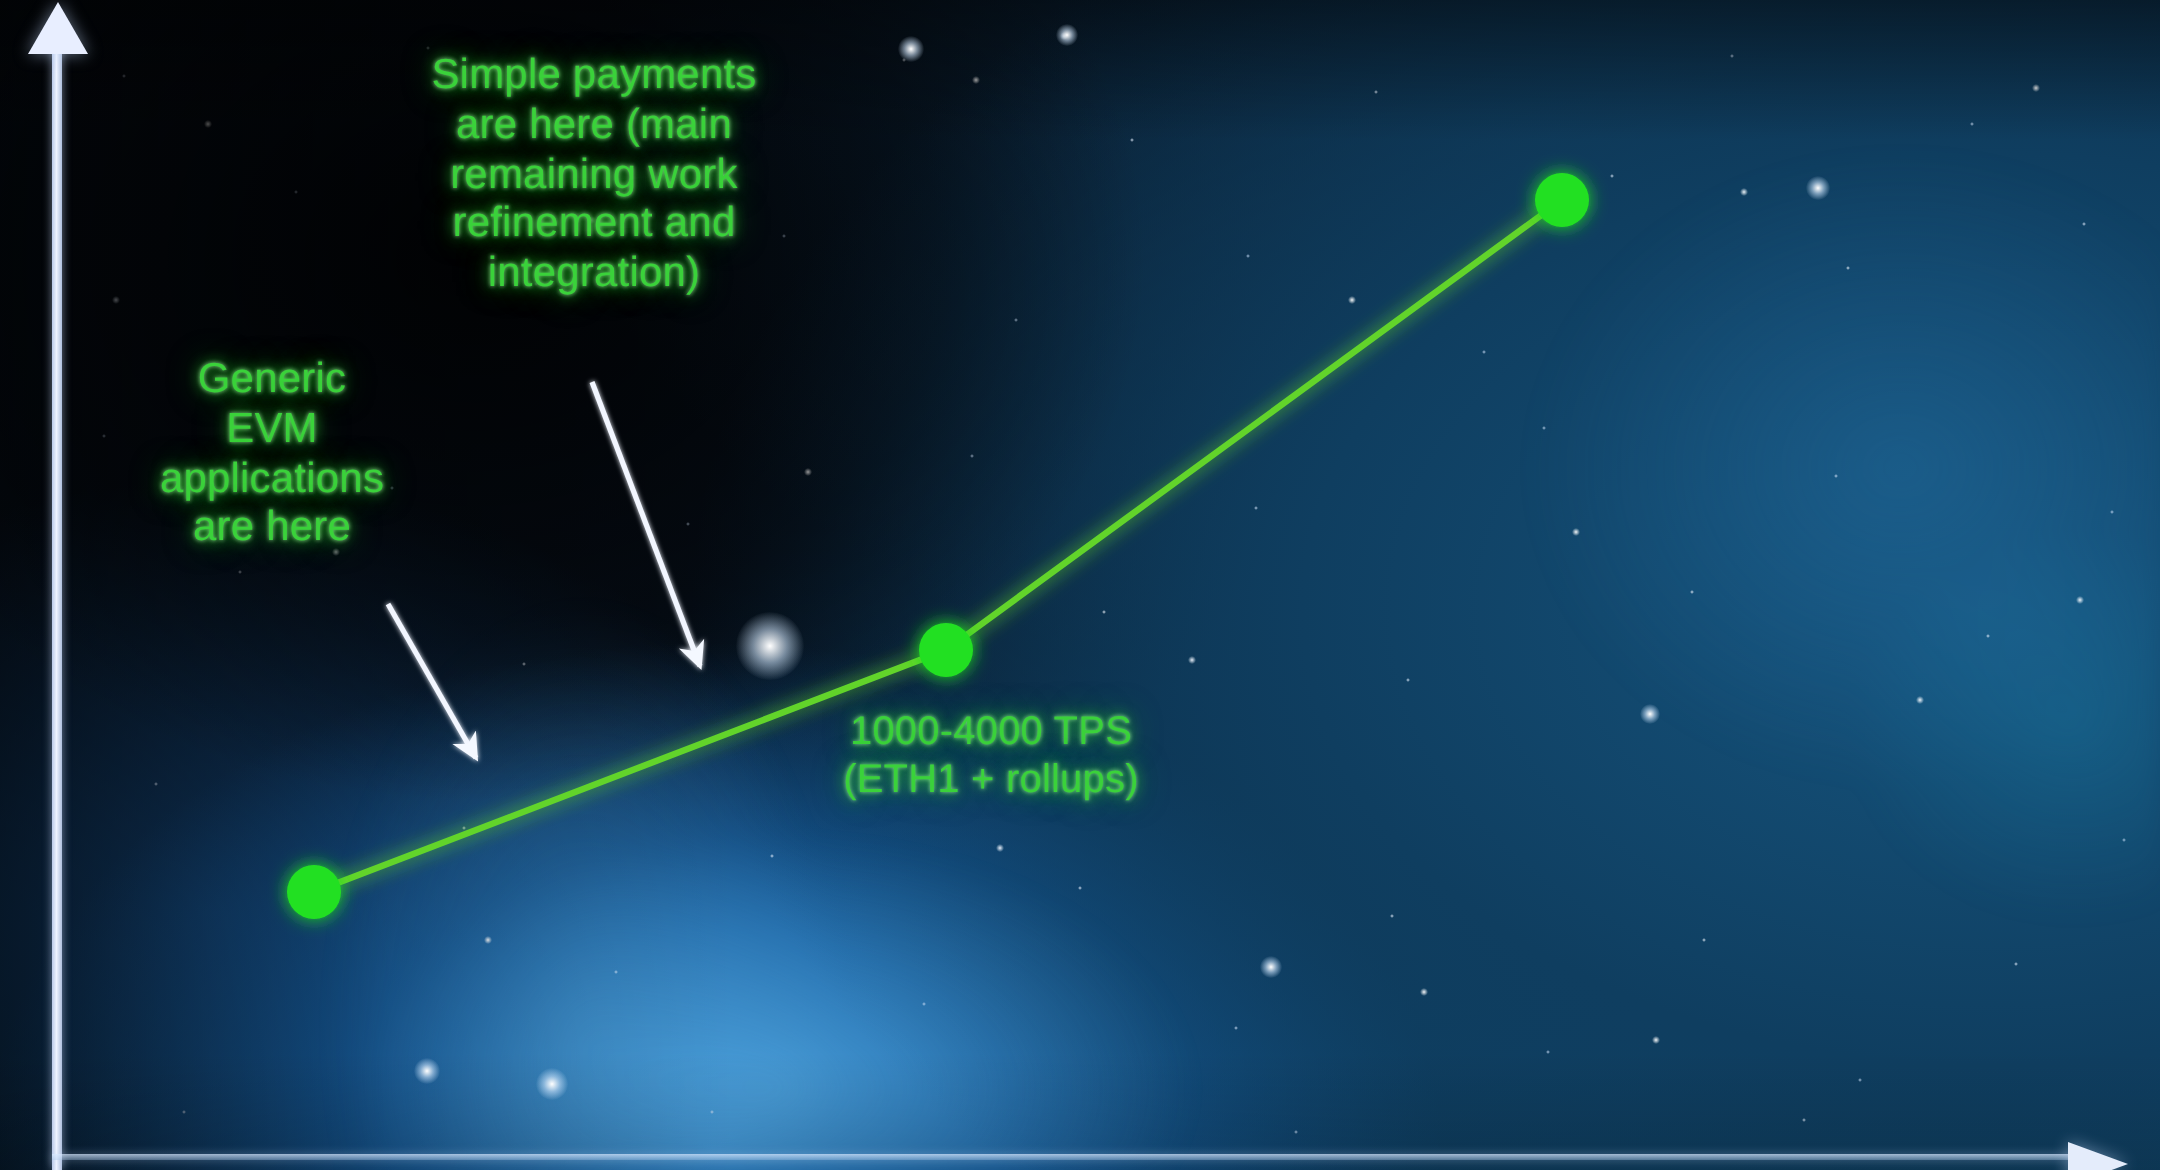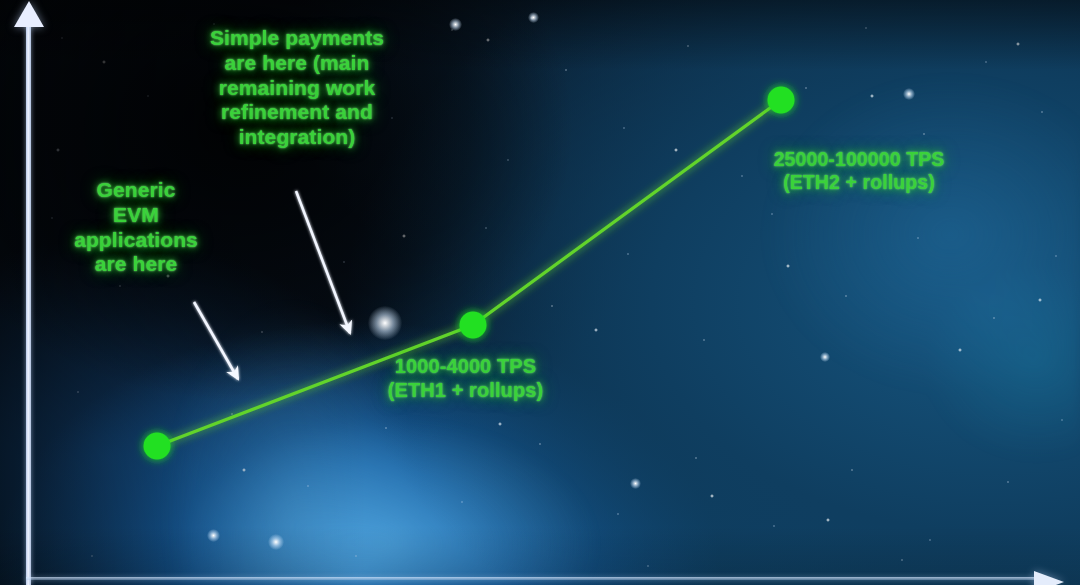--- a/index.html
+++ b/index.html
@@ -145,24 +145,24 @@
 
   
   svg.overlay{position:absolute;inset:0;width:1080px;height:585px;}
 
   
   .lbl{position:absolute;text-align:center;line-height:1.18;
        letter-spacing:.1px;white-space:pre-line;}
   .lbl-green{
     color:#3ad23a;
     text-shadow:0 0 7px rgba(45,210,45,.95),0 0 16px rgba(40,190,40,.6),0 0 2px rgba(190,255,190,.9);
-    font-weight:700;
+    font-weight:400;
   }
   #lbl-point-1{left:55px;top:476px;width:210px;font-size:21px;}
-  #lbl-point-2{left:368px;top:355px;width:195px;font-size:20px;}
+  #lbl-point-2{left:398px;top:355px;width:195px;font-size:20px;}
   #lbl-point-3{left:746px;top:148px;width:226px;font-size:19.5px;}
   #lbl-note-payments{left:183px;top:26px;width:228px;font-size:21px;}
   #lbl-note-evm{left:52px;top:178px;width:168px;font-size:21px;}
 </style>
 </head>
 <body>
 
 <div id="stage">
 
   <div class="bg bg-base"></div>
@@ -231,16 +231,14 @@
 
   <div id="lbl-note-evm" class="lbl lbl-green">Generic
 EVM
 applications
 are here</div>
 
 
   <div id="lbl-point-2" class="lbl lbl-green">1000-4000 TPS
 (ETH1 + rollups)</div>
 
-  <div id="lbl-point-3" class="lbl lbl-green">25000-100000 TPS
-(ETH2 + rollups)</div>
 
 </div>
 
 </body></html>

